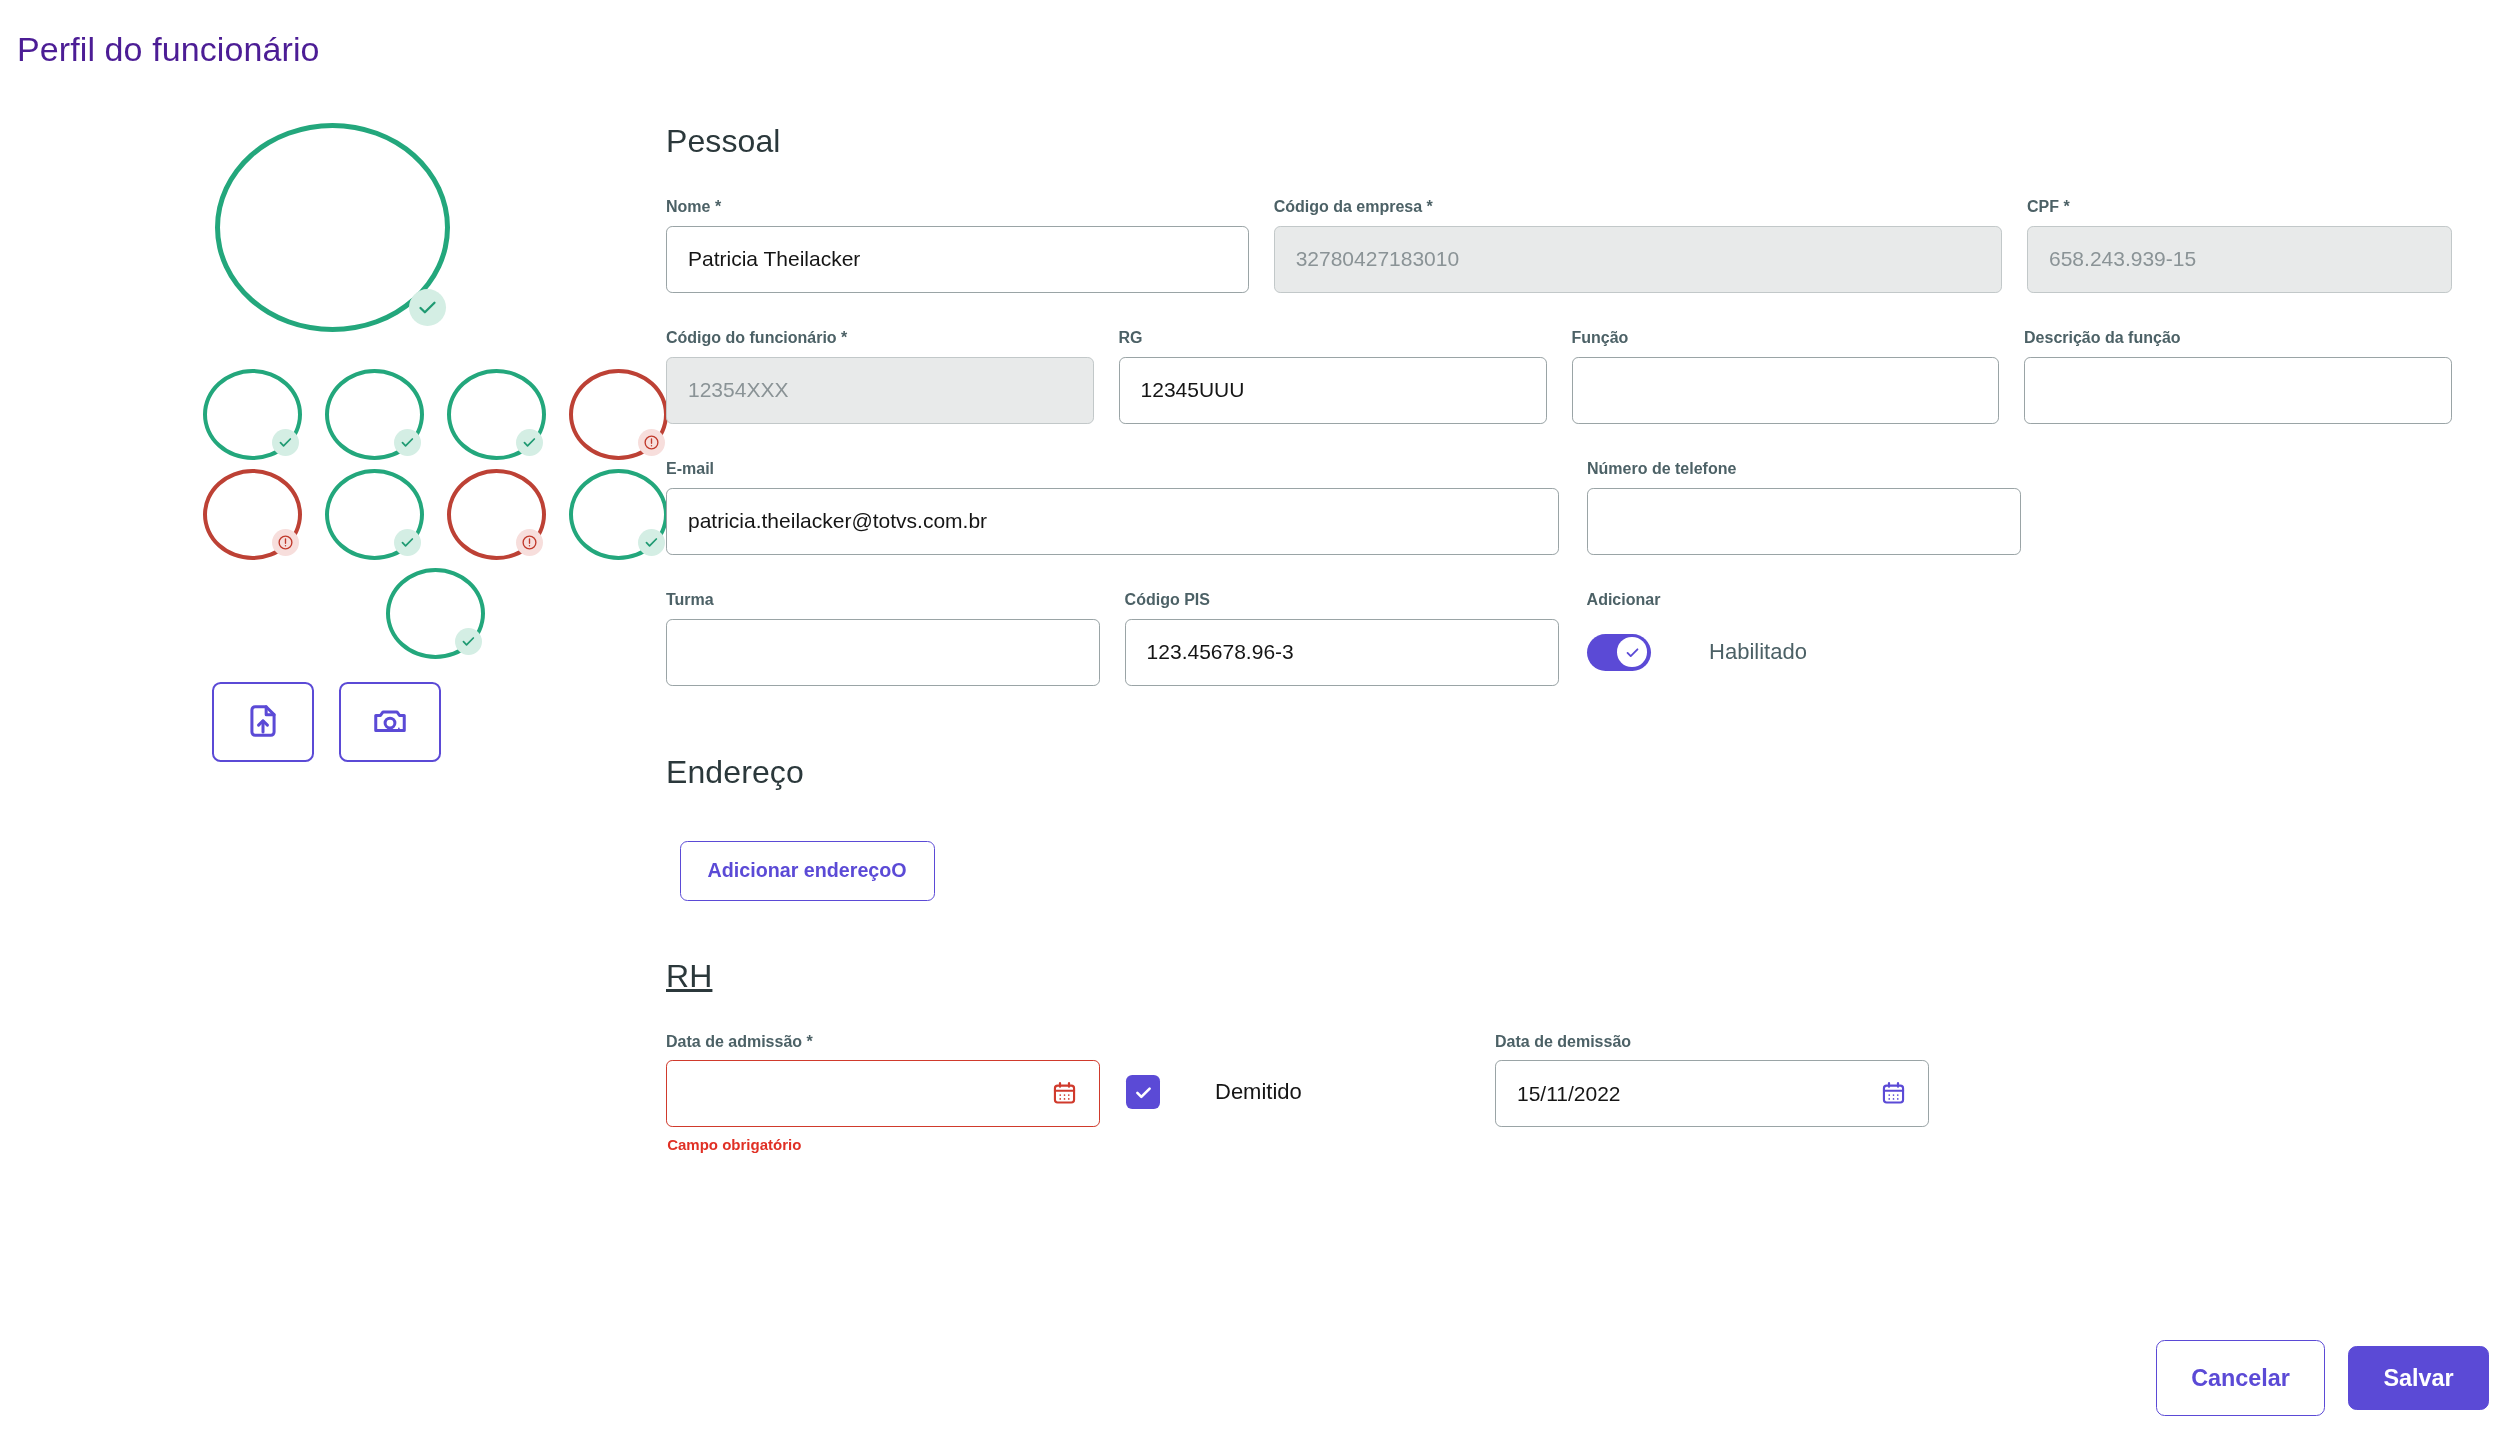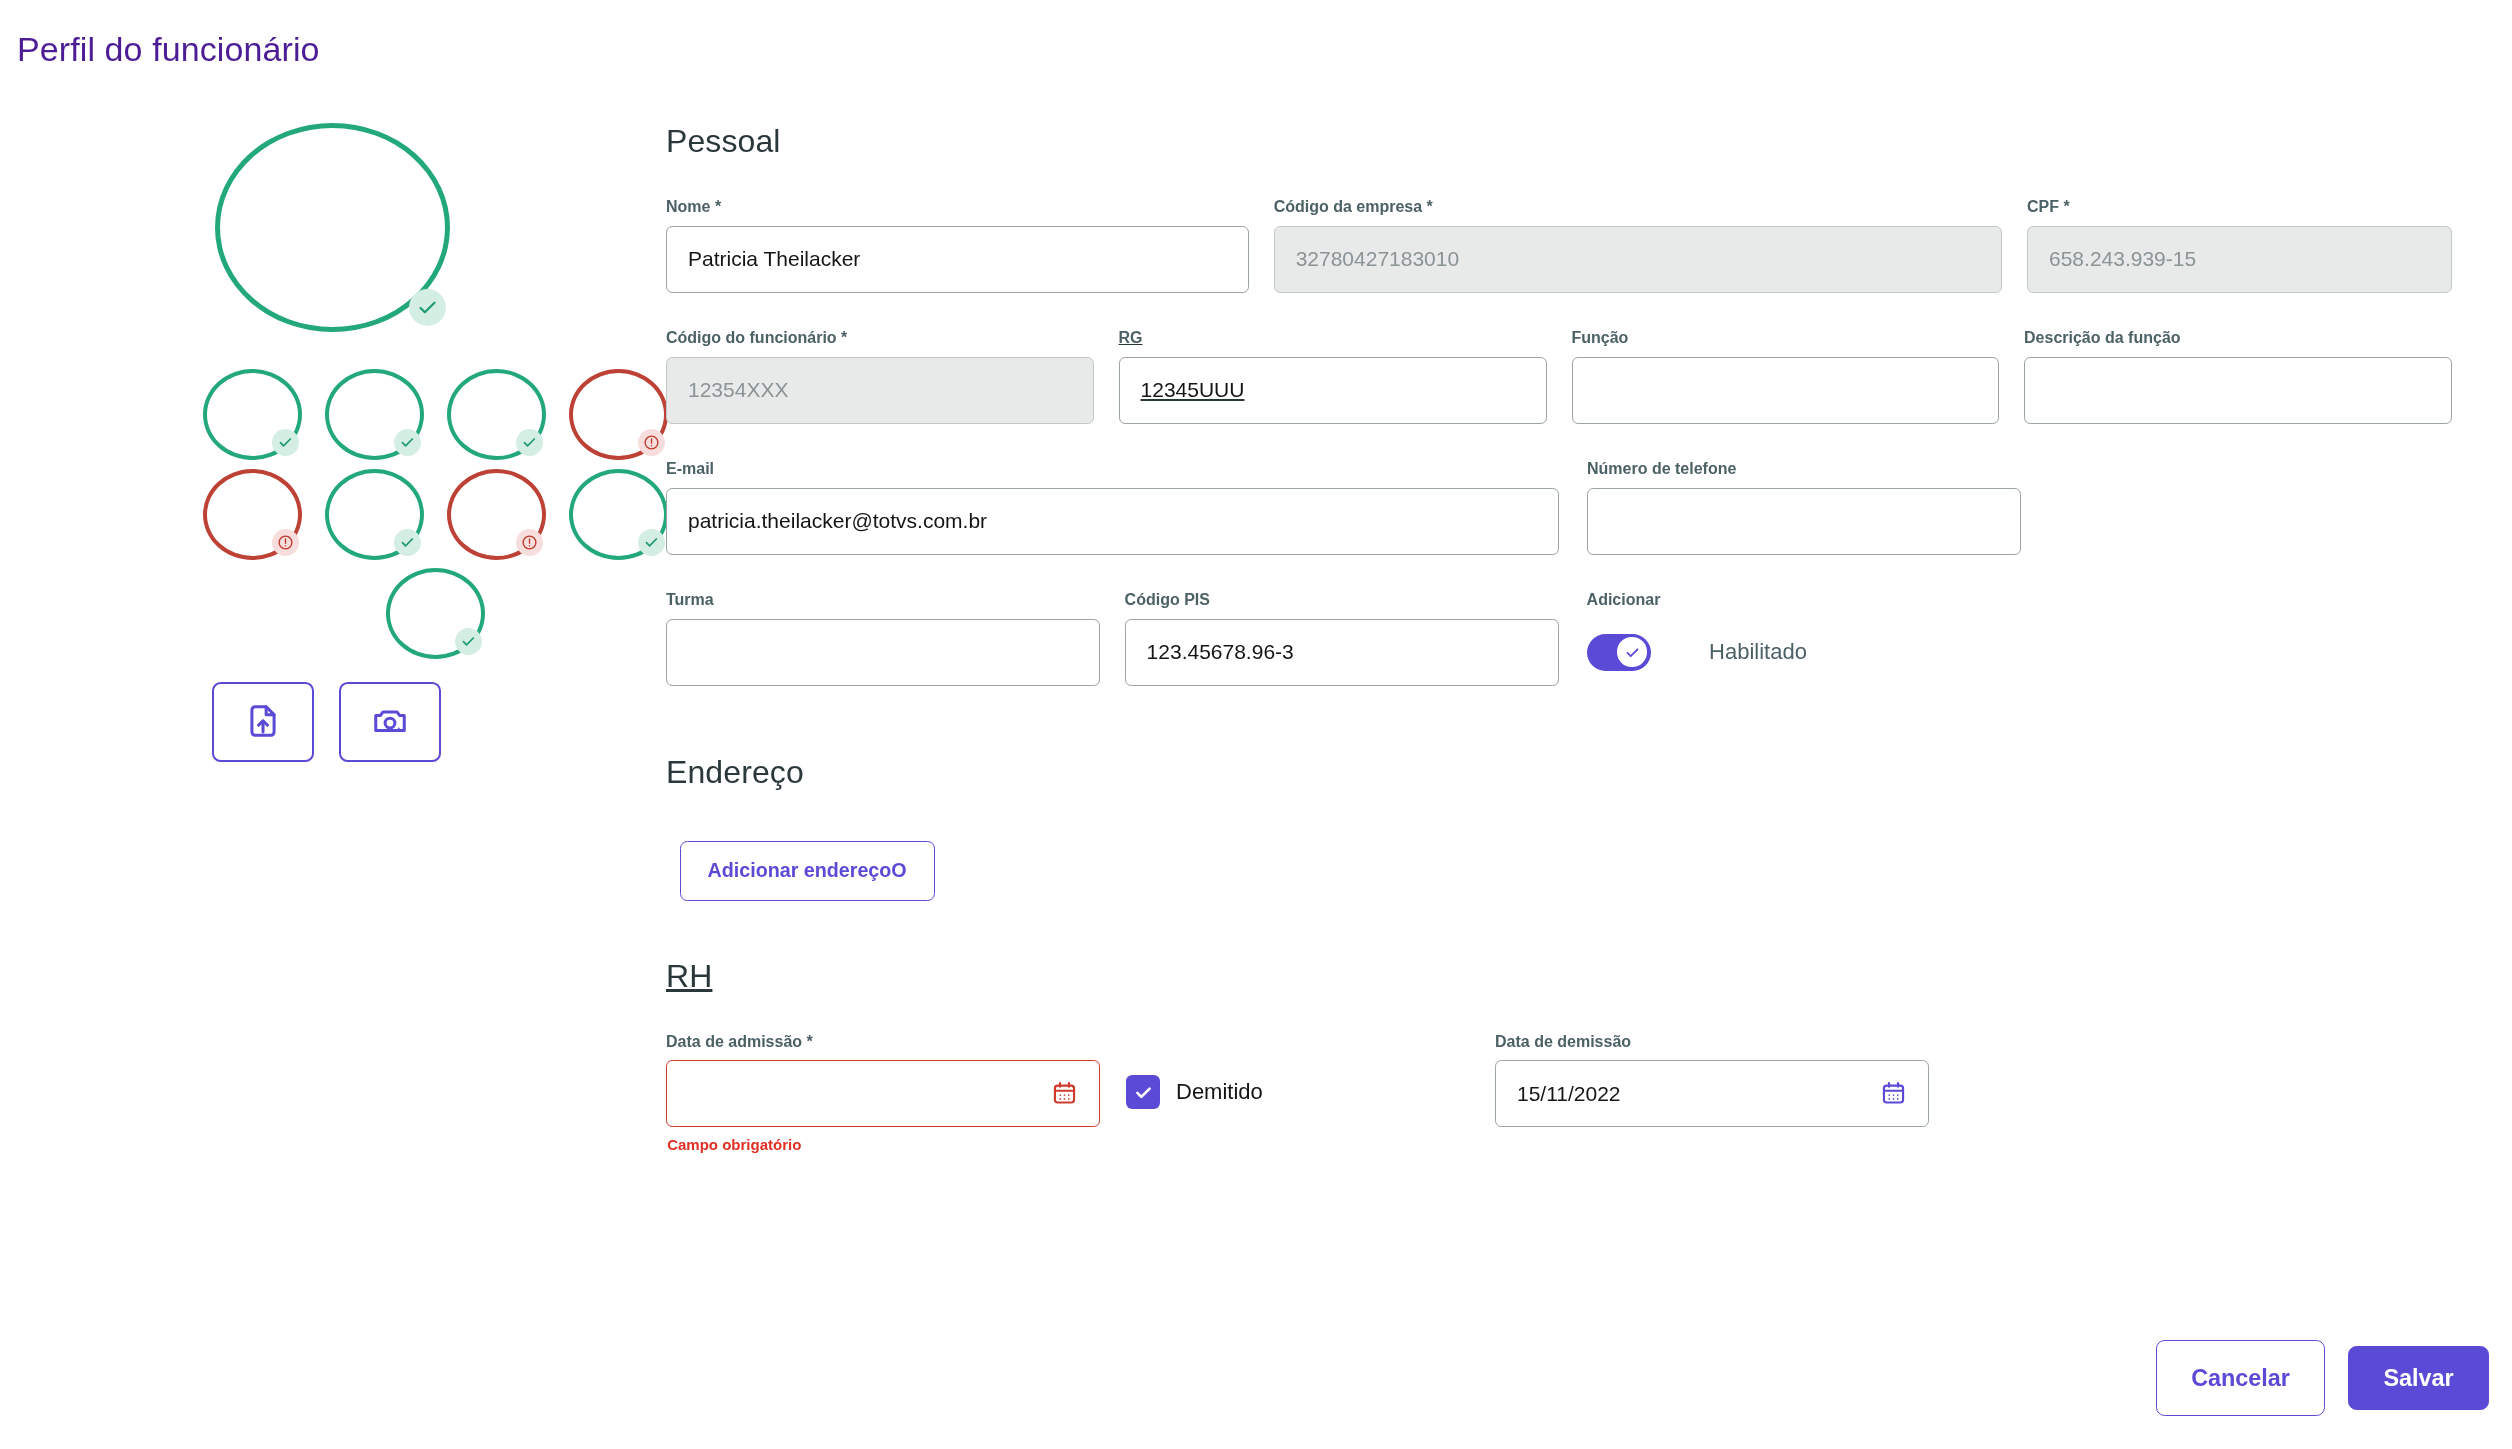--- a/index.html
+++ b/index.html
@@ -104,21 +104,21 @@
     position:absolute; top:3.7px; right:3.7px;
     width:29.6px; height:29.6px; border-radius:50%;
     background:#fff;
     display:flex; align-items:center; justify-content:center;
   }
   .toggle-label {
     margin-left:18.5px; font-size:22px; color:#4c6166; white-space:nowrap;
   }
 
   
-  .chk-wrap { display:flex; align-items:center; height:67px; }
+  .chk-wrap { display:flex; align-items:center; height:67px;gap:39px; }
   .chk {
     width:34px; height:34px; border-radius:6.2px; background:#5b4ad6;
     display:flex; align-items:center; justify-content:center;
     flex:0 0 auto; cursor:pointer;
   }
   .chk-label { margin-left:16px; font-size:22px; color:#151515; white-space:nowrap; }
 
   
   .btn-outline {
     display:inline-flex; align-items:center; justify-content:center;
@@ -278,21 +278,21 @@
       <span class="flabel">CPF *</span>
       <div class="finput disabled">658.243.939-15</div>
     </div>
   </div>
 
   <div class="row" style="margin-bottom:36px;">
     <div class="field" style="width:434px; margin-right:24.6px;">
       <span class="flabel">Código do funcionário *</span>
       <div class="finput disabled">12354XXX</div>
     </div>
-    <div class="field" style="width:434px; margin-right:25px;text-decoration:underline;">
+    <div class="field" style="width:434px; margin-right:25px;">
       <span class="flabel">RG</span>
       <div class="finput">12345UUU</div>
     </div>
     <div class="field" style="width:434px; margin-right:24.6px;">
       <span class="flabel">Função</span>
       <div class="finput"></div>
     </div>
     <div class="field" style="width:434px;">
       <span class="flabel">Descrição da função</span>
       <div class="finput"></div>

